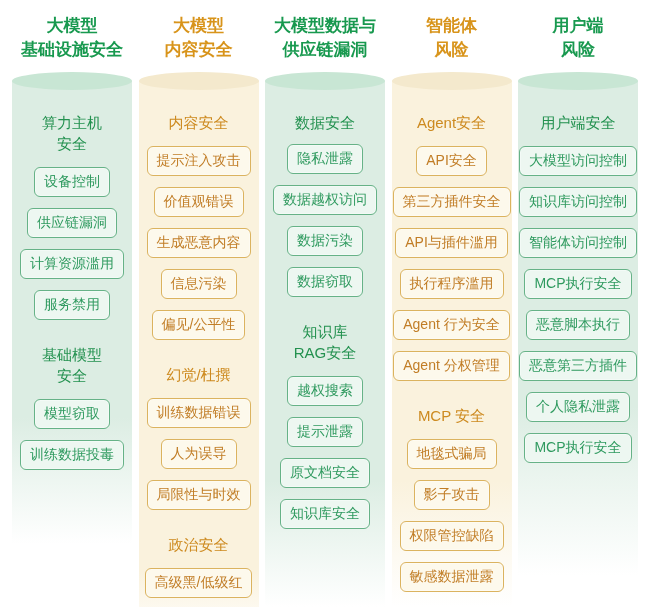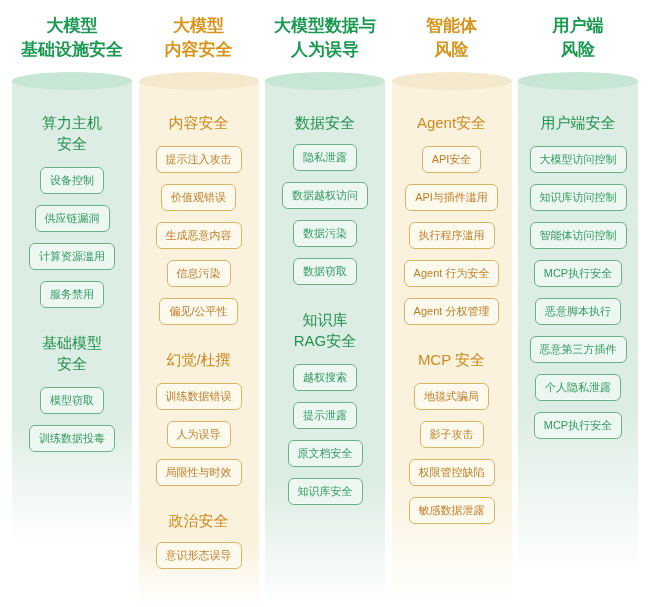--- a/index.html
+++ b/index.html
@@ -88,21 +88,21 @@
     white-space:pre-line;
     color:var(--title);
   }
   .section-title.first { margin-top:22px; }
   .item {
     margin-top:11px;
     background:var(--box-bg);
     border:1px solid var(--box-border);
     border-radius:6px;
     padding:5px 9px;
-    font-size:11px;
+    font-size:14px;
     color:var(--box-text);
     white-space:nowrap;
     box-shadow:0 0 0 1px rgba(255,255,255,0.35) inset;
   }
   .item.first { margin-top:13px; }
 </style>
 </head>
 <body>
 
 <div class="page">
@@ -139,28 +139,29 @@
         <div class="item first">提示注入攻击</div>
         <div class="item">价值观错误</div>
         <div class="item">生成恶意内容</div>
         <div class="item">信息污染</div>
         <div class="item">偏见/公平性</div>
         <div class="section-title">幻觉/杜撰</div>
         <div class="item first">训练数据错误</div>
         <div class="item">人为误导</div>
         <div class="item">局限性与时效</div>
         <div class="section-title">政治安全</div>
+        <div class="item first">高级黑/低级红</div>
         <div class="item">意识形态误导</div>
       </div>
     </div>
   </div>
 
   <div class="col theme-green">
     <div class="col-header">大模型数据与
-人为误导</div>
+供应链漏洞</div>
     <div class="cylinder">
       <div class="cyl-top"></div>
       <div class="cyl-body fade-3"></div>
       <div class="cyl-content">
         <div class="section-title first">数据安全</div>
         <div class="item">隐私泄露</div>
         <div class="item">数据越权访问</div>
         <div class="item">数据污染</div>
         <div class="item">数据窃取</div>
         <div class="section-title">知识库
@@ -175,20 +176,21 @@
 
   <div class="col theme-orange">
     <div class="col-header">智能体
 风险</div>
     <div class="cylinder">
       <div class="cyl-top"></div>
       <div class="cyl-body fade-4"></div>
       <div class="cyl-content">
         <div class="section-title first">Agent安全</div>
         <div class="item first">API安全</div>
+        <div class="item">第三方插件安全</div>
         <div class="item">API与插件滥用</div>
         <div class="item">执行程序滥用</div>
         <div class="item">Agent 行为安全</div>
         <div class="item">Agent 分权管理</div>
         <div class="section-title">MCP 安全</div>
         <div class="item first">地毯式骗局</div>
         <div class="item">影子攻击</div>
         <div class="item">权限管控缺陷</div>
         <div class="item">敏感数据泄露</div>
       </div>

